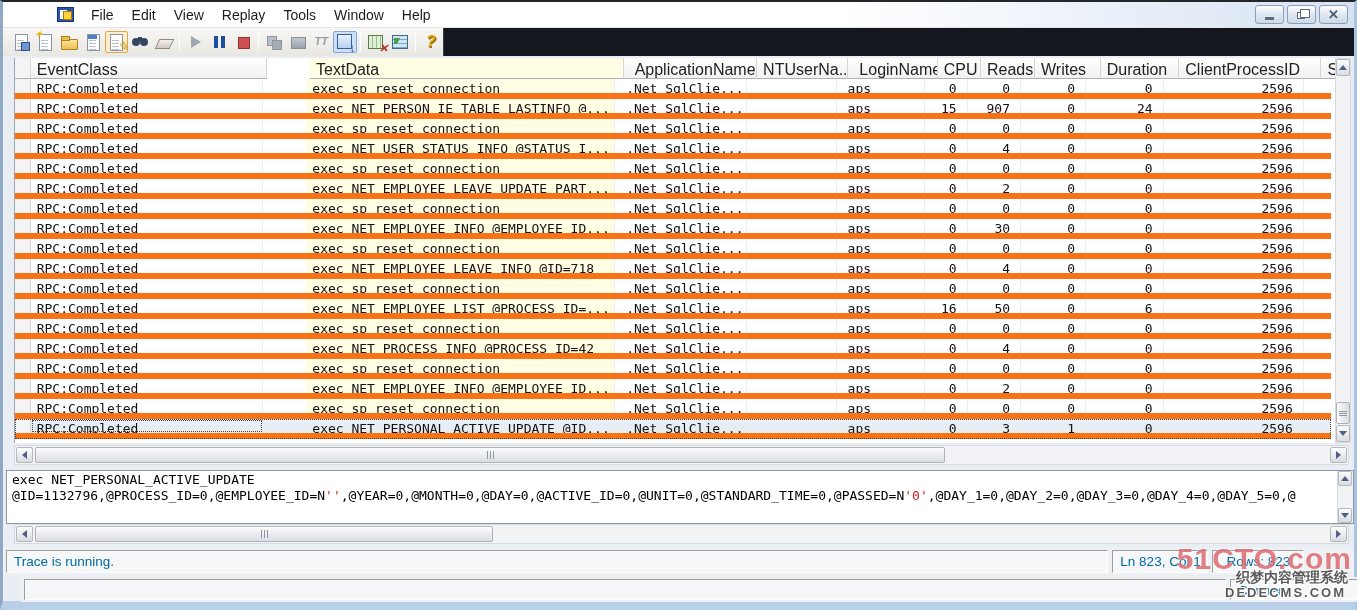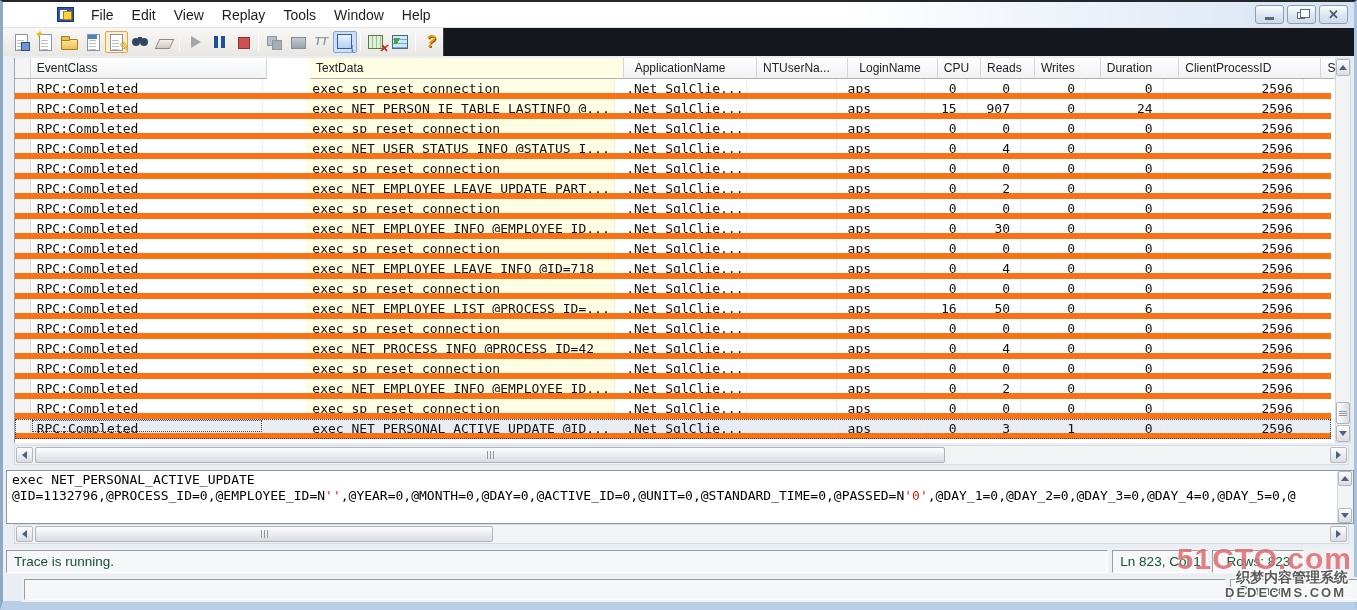--- a/index.html
+++ b/index.html
@@ -66,21 +66,21 @@
   .ic-gridchart::before { content:''; position:absolute; left:2px; top:3px; width:14px; height:12px; border:1px solid #3f6a8a;
         background:repeating-linear-gradient(#cfe6f3 0 3px,#78aacb 3px 4px); }
   .ic-gridchart::after { content:''; position:absolute; left:4px; top:6px; width:10px; height:6px;
         background:linear-gradient(115deg,#4c9e4c 45%,transparent 46%); }
   .ic-help::before { content:'?'; position:absolute; left:5px; top:1px; color:#e09c00; font-weight:bold; font-size:16px; text-shadow:1px 1px 0 #8a5c00; }
 
   
   .grid-wrap { position:absolute; left:11px; top:56px; width:1335px; height:385px; background:#fff; border-left:1px solid #9aa5b1; }
   .ghead { display:flex; height:21px; }
   .hcell { background:linear-gradient(#ffffff,#f0f1f3); border-right:1px solid #d5d5d5; border-bottom:1px solid #b0b0b0;
-           font-size:12px; color:#222; padding:3px 0 0 6px; white-space:nowrap; overflow:hidden; }
+           font-size:16px; color:#222; padding:3px 0 0 6px; white-space:nowrap; overflow:hidden; }
   .grows { position:absolute; left:0; top:21px; width:1316px; height:364px; overflow:hidden;
            font-family:"DejaVu Sans Mono", monospace; font-size:13px; }
   .grow { display:flex; height:20px; border-bottom:6px solid #f97316; background:#fff; }
   .cell { padding:2px 0 0 6px; border-right:1px solid #ededed; white-space:nowrap; overflow:hidden; color:#111; }
   .c0 { width:16px; background:#f4f4f4; border-right:1px solid #d8d8d8; }
   .c1 { width:241px; } .c2 { width:320px; background:#fffde4;margin-left:43px; } .c3 { width:136px; padding-left:11px; }
   .c4 { width:93px; } .c5 { width:91px; padding-left:11px; }
   .c6 { width:44px; } .c7 { width:55px; } .c8 { width:67px; } .c9 { width:80px; } .c10 { width:145px; } .c11 { width:28px; border-right:none; }
   .num { text-align:right; padding-right:10px; padding-left:0; }
   .grow.sel { background:#e7edf5; outline:1px dotted #444; outline-offset:-1px; }
@@ -112,21 +112,21 @@
   .detail { position:absolute; left:3px; top:468px; width:1348px; height:54px; background:#fff; border:1px solid #8a97a5; overflow:hidden; }
   .dtext { position:absolute; left:5px; top:1px; font-family:"DejaVu Sans Mono", monospace; font-size:13px; line-height:16px; color:#000; white-space:nowrap; }
   .red { color:#cc2222; }
   .dvscroll { position:absolute; right:0; top:0; width:16px; height:52px; background:#f2f3f5; border-left:1px solid #d9dade; }
   .dvscroll .sbtn { height:15px; }
 
   
   .status1 { position:absolute; left:0; top:546px; width:1351px; height:27px; background:#eef0f3; }
   .status2 { position:absolute; left:18px; top:575px; width:1351px; height:25px; background:#eef0f3; }
   .spanel { position:absolute; top:2px; height:23px; background:#f6f7f8; border:1px solid; border-color:#9d9d9d #ffffff #ffffff #9d9d9d;
-            font-size:13.5px; color:#14532d; padding:3px 6px 0 7px; white-space:nowrap; overflow:hidden; }
+            font-size:13.5px; color:#0369a1; padding:3px 6px 0 7px; white-space:nowrap; overflow:hidden; }
   .status2 .spanel { height:21px; }
 
   
   .wm1 { position:absolute; right:2px; top:540px; font-size:30px; font-weight:bold; color:rgba(201,24,32,0.55);
          text-shadow:0 0 2px rgba(255,255,255,0.8); letter-spacing:1px; z-index:50; }
   .wm2 { position:absolute; right:6px; top:567px; font-size:14px; font-weight:bold; color:#5a5a5a;
          text-shadow:-1px -1px 0 #fff,1px -1px 0 #fff,-1px 1px 0 #fff,1px 1px 0 #fff; z-index:51; }
   .wm3 { position:absolute; right:8px; top:583px; font-size:13px; font-weight:bold; letter-spacing:2px; color:#5a5a5a;
          text-shadow:-1px -1px 0 #fff,1px -1px 0 #fff,-1px 1px 0 #fff,1px 1px 0 #fff; z-index:51; }
 </style>

